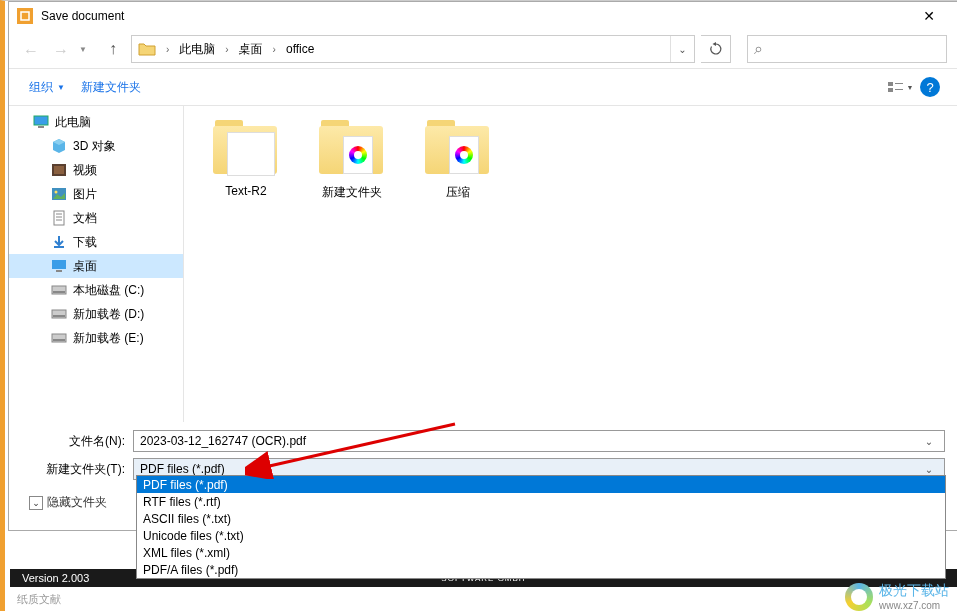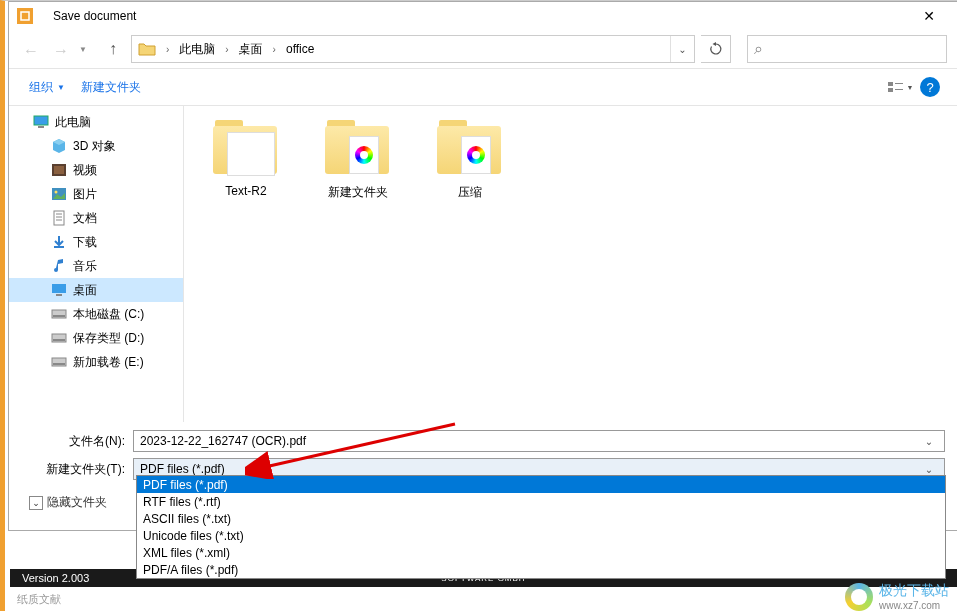--- a/index.html
+++ b/index.html
@@ -1,19 +1,19 @@
 <!DOCTYPE html>
 <html><head>
 <meta charset="utf-8">
 <style>
 * { box-sizing: border-box; margin: 0; padding: 0; font-family: "Microsoft YaHei", "Segoe UI", sans-serif; }
 body { background: #fff; width: 957px; height: 611px; overflow: hidden; position: relative; }
 .outer-frame { border-left: 5px solid #f0a030; border-top: 1px solid #ccc; width: 957px; height: 611px; position: relative; }
 .dialog { position: absolute; top: 0; left: 3px; width: 950px; height: 530px; background: #fff; border: 1px solid #aaa; }
-.titlebar { height: 28px; display: flex; align-items: center; padding: 0 8px; gap: 12px; }
+.titlebar { height: 28px; display: flex; align-items: center; padding: 0 8px; }
 .titlebar .app-icon { width: 16px; height: 16px; background: #f0a030; display: flex; align-items: center; justify-content: center; color: #fff; font-size: 10px; margin-right: 8px; }
 .titlebar .title { font-size: 12px; flex: 1; }
 .titlebar .close-btn { width: 40px; height: 28px; display: flex; align-items: center; justify-content: center; font-size: 14px; cursor: pointer; }
 .navbar { height: 38px; display: flex; align-items: center; padding: 0 10px; gap: 6px; }
 .nav-btn { width: 24px; height: 24px; display: flex; align-items: center; justify-content: center; color: #888; cursor: pointer; }
 .nav-btn.disabled { color: #ccc; }
 .nav-dropdown { font-size: 8px; color: #888; margin-right: 8px; }
 .up-btn { color: #555; }
 .path-bar { flex: 1; height: 28px; border: 1px solid #ccc; display: flex; align-items: center; background: #fff; }
 .path-icon { width: 22px; height: 18px; margin: 0 4px; display: flex; align-items: center; justify-content: center; }
@@ -186,29 +186,20 @@
             </div>
             <div class="tree-item child">
               <span class="tree-icon">
                 <svg width="16" height="16">
                   <path d="M8 2 L8 10 M4 7 L8 11 L12 7" stroke="#3080d0" stroke-width="2" fill="none"></path>
                   <line x1="3" y1="13" x2="13" y2="13" stroke="#3080d0" stroke-width="2"></line>
                 </svg>
               </span>
               <span>下载</span>
             </div>
-            <div class="tree-item child">
-              <span class="tree-icon">
-                <svg width="14" height="16">
-                  <path d="M6 2 L6 12 A2 2 0 1 1 4 10" fill="#3080d0"></path>
-                  <path d="M6 2 L11 1 L11 5 L6 6" fill="#3080d0"></path>
-                </svg>
-              </span>
-              <span>音乐</span>
-            </div>
             <div class="tree-item child selected">
               <span class="tree-icon">
                 <svg width="16" height="14">
                   <rect x="1" y="1" width="14" height="9" fill="#3a9de8"></rect>
                   <rect x="5" y="11" width="6" height="2" fill="#888"></rect>
                 </svg>
               </span>
               <span>桌面</span>
             </div>
             <div class="tree-item child">
@@ -220,35 +211,35 @@
               </span>
               <span>本地磁盘 (C:)</span>
             </div>
             <div class="tree-item child">
               <span class="tree-icon">
                 <svg width="16" height="12">
                   <rect x="1" y="2" width="14" height="8" fill="#ccc" stroke="#888"></rect>
                   <rect x="2" y="7" width="12" height="2" fill="#888"></rect>
                 </svg>
               </span>
-              <span>保存类型 (D:)</span>
+              <span>新加载卷 (D:)</span>
             </div>
             <div class="tree-item child">
               <span class="tree-icon">
                 <svg width="16" height="12">
                   <rect x="1" y="2" width="14" height="8" fill="#ccc" stroke="#888"></rect>
                   <rect x="2" y="7" width="12" height="2" fill="#888"></rect>
                 </svg>
               </span>
               <span>新加载卷 (E:)</span>
             </div>
           </div>
     </div>
     <div class="file-area">
-      <div id="files-container" style="display:flex;gap:12px">
+      <div id="files-container" style="display:flex;gap:6px">
             <div class="folder-item">
               <div class="folder-icon">
                 <div class="folder-tab"></div>
                 <div class="folder-back"></div>
                 <div class="folder-front"></div>
               </div>
               <div class="folder-label">Text-R2</div>
             </div>
             <div class="folder-item">
               <div class="folder-icon">
@@ -271,21 +262,21 @@
               <div class="folder-label">压缩</div>
             </div>
           </div>
     </div>
   </div>
 
   <div class="bottom-section">
     <div class="field-row">
       <div class="field-label">文件名(N):</div>
       <div class="field-input combo">
-        <span>2023-12-22_162747 (OCR).pdf</span>
+        <span>2023-03-12_162747 (OCR).pdf</span>
         <span class="field-dropdown">⌄</span>
       </div>
     </div>
     <div class="field-row">
       <div class="field-label">新建文件夹(T):</div>
       <div class="field-input combo" style="background:#e8f0f8">
         <span>PDF files (*.pdf)</span>
         <span class="field-dropdown">⌄</span>
       </div>
     </div>

